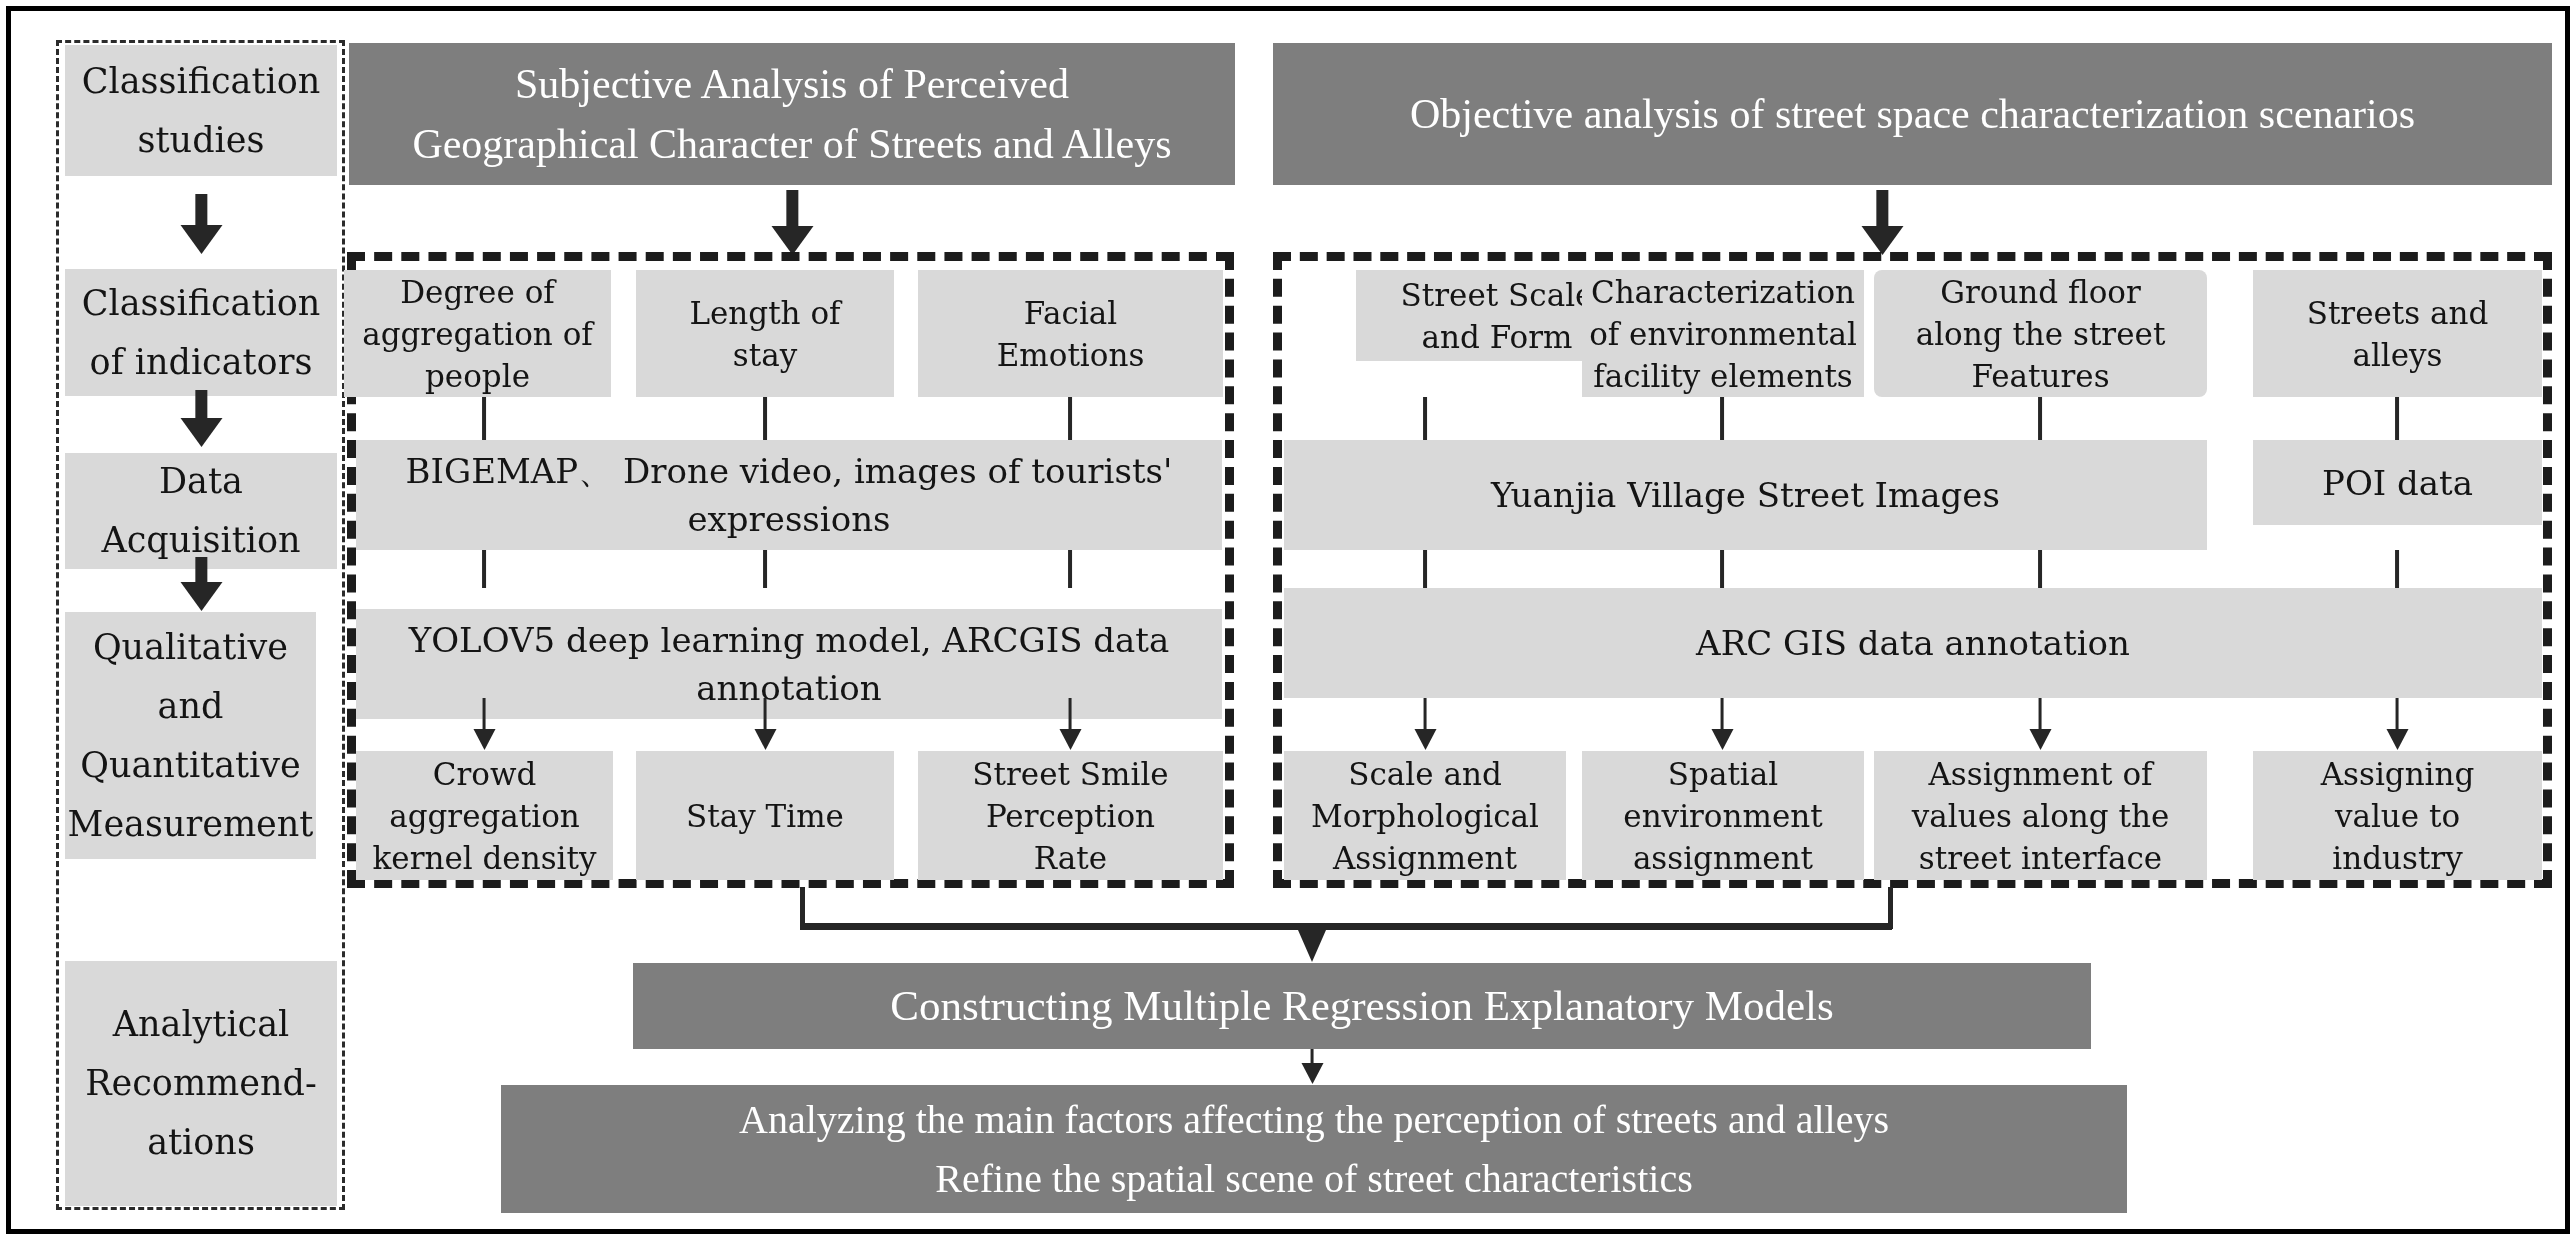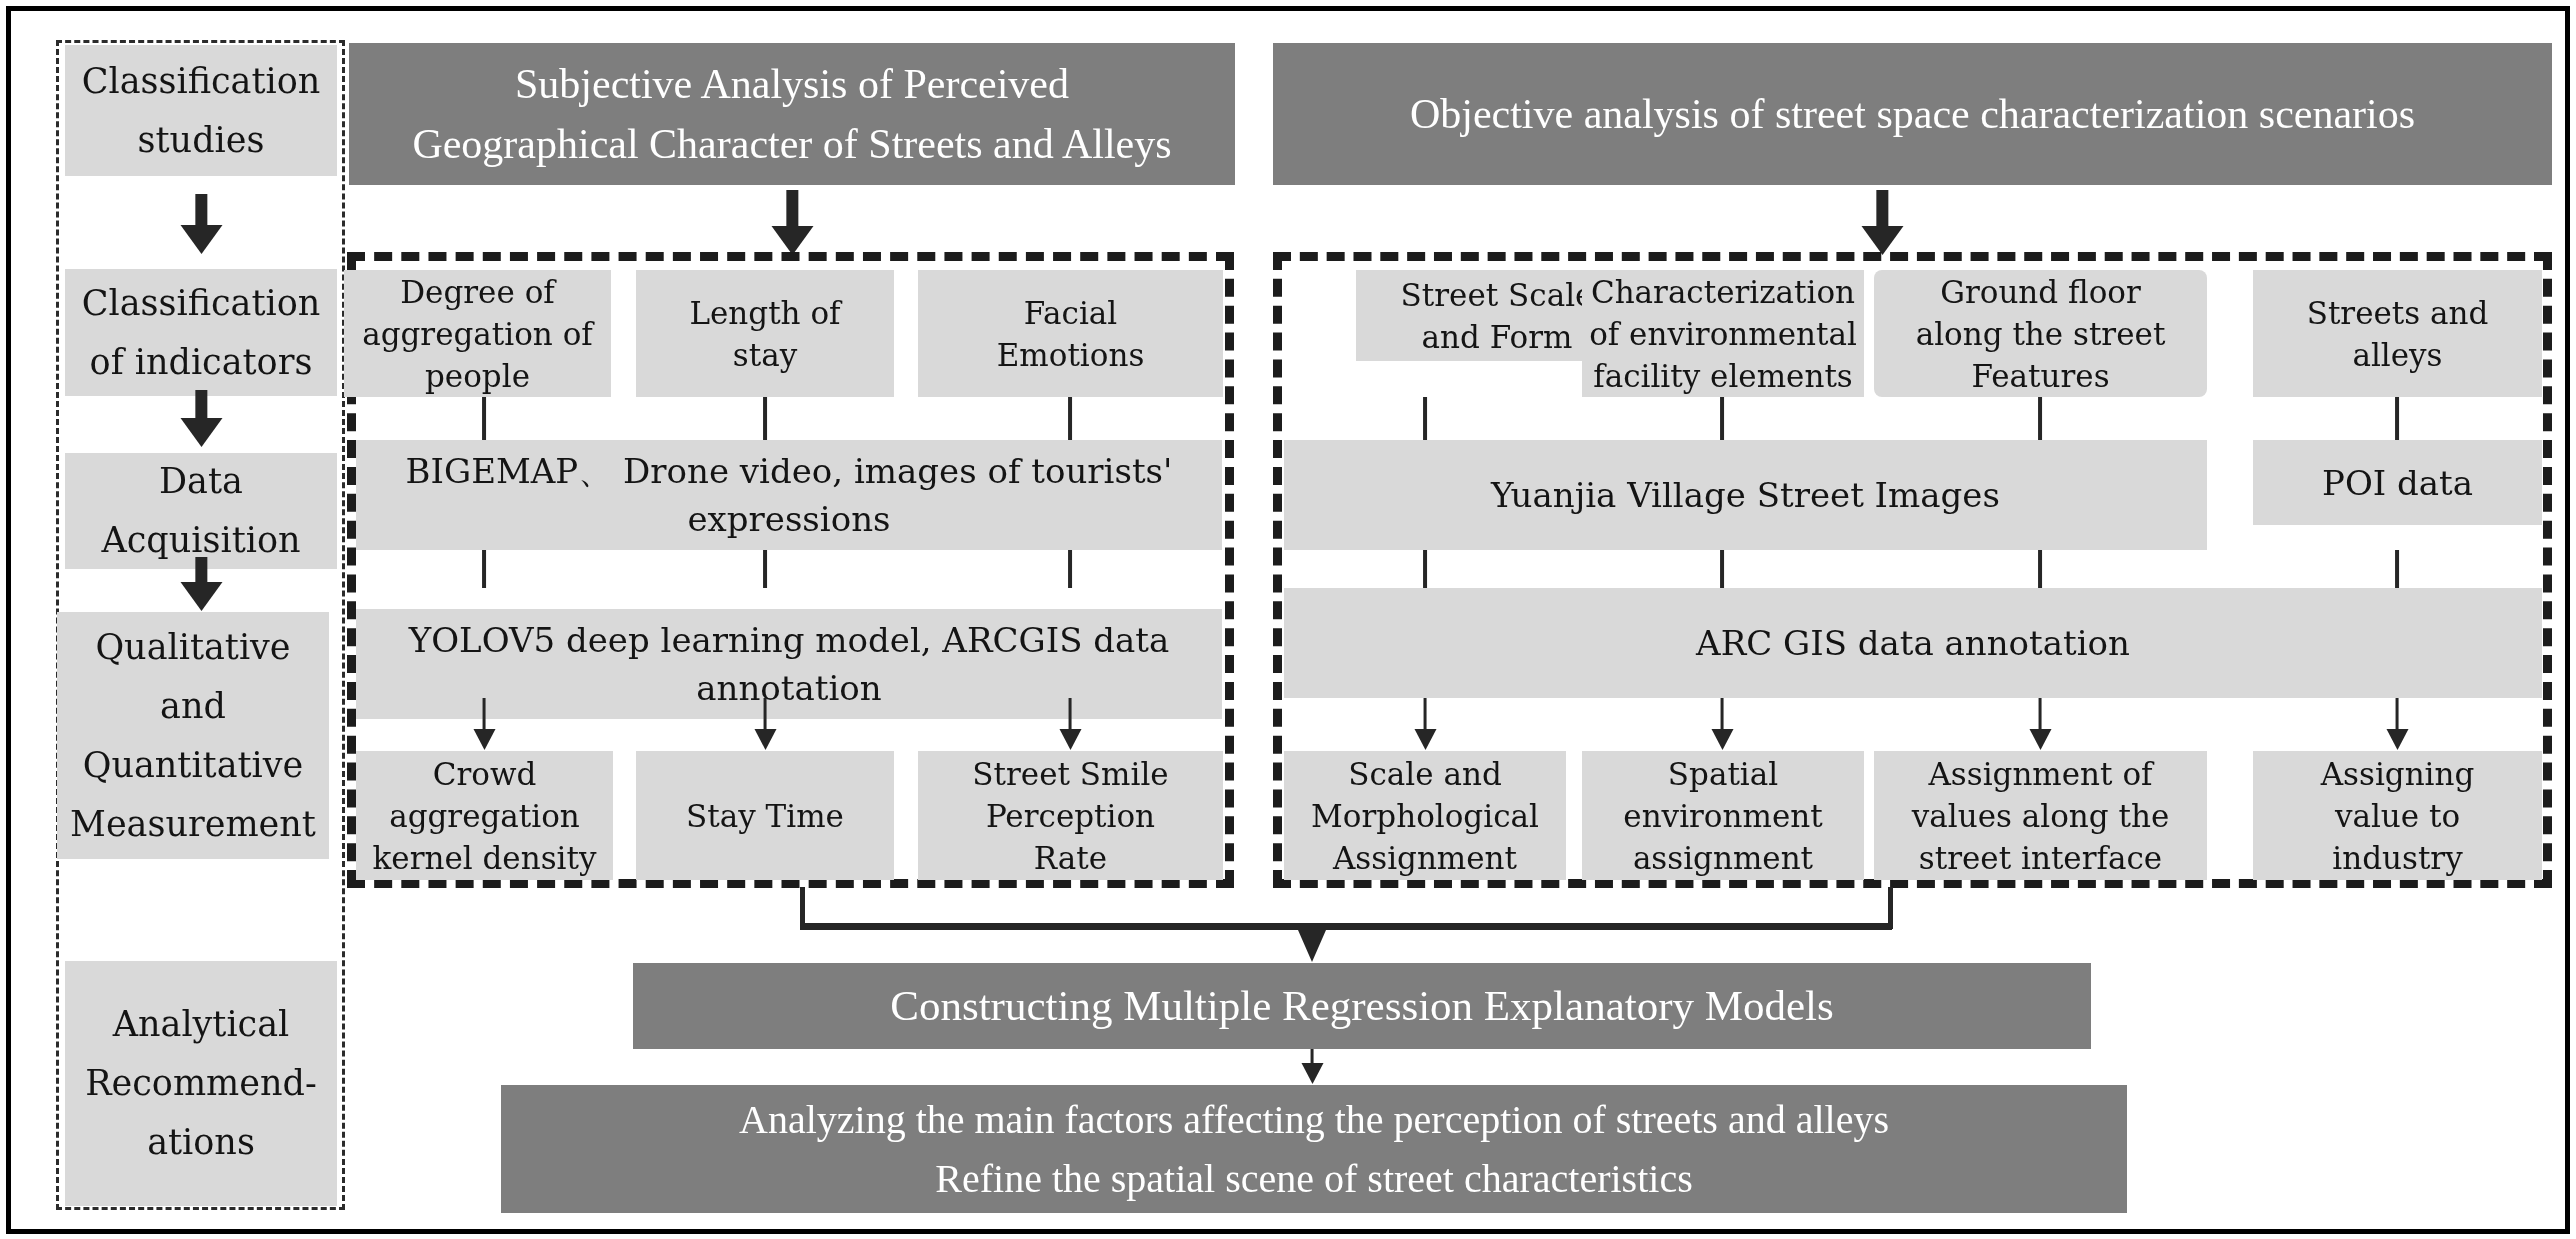--- a/index.html
+++ b/index.html
@@ -53,21 +53,21 @@
     <i class="head"></i>
   </div>
 
 <div class="b sbx" style="left:65px;top:453px;width:272px;height:116px;">Data
 Acquisition</div>
 <div class="arrow" style="left:201px;top:557px;height:54px;">
     <i class="stem"></i>
     <i class="head"></i>
   </div>
 
-<div class="b sbx" style="left:57px;top:612px;width:272px;height:247px;text-align:center;">Qualitative
+<div class="b sbx" style="left:65px;top:612px;width:251px;height:247px;text-align:center;">Qualitative
 and
 Quantitative
 Measurement</div>
 
 <div class="b sbx" style="left:65px;top:961px;width:272px;height:245px;">Analytical
 Recommend-
 ations</div>
 
 <div class="b dark" style="left:349px;top:43px;width:886px;height:142px;">Subjective Analysis of Perceived
 Geographical Character of Streets and Alleys</div>

